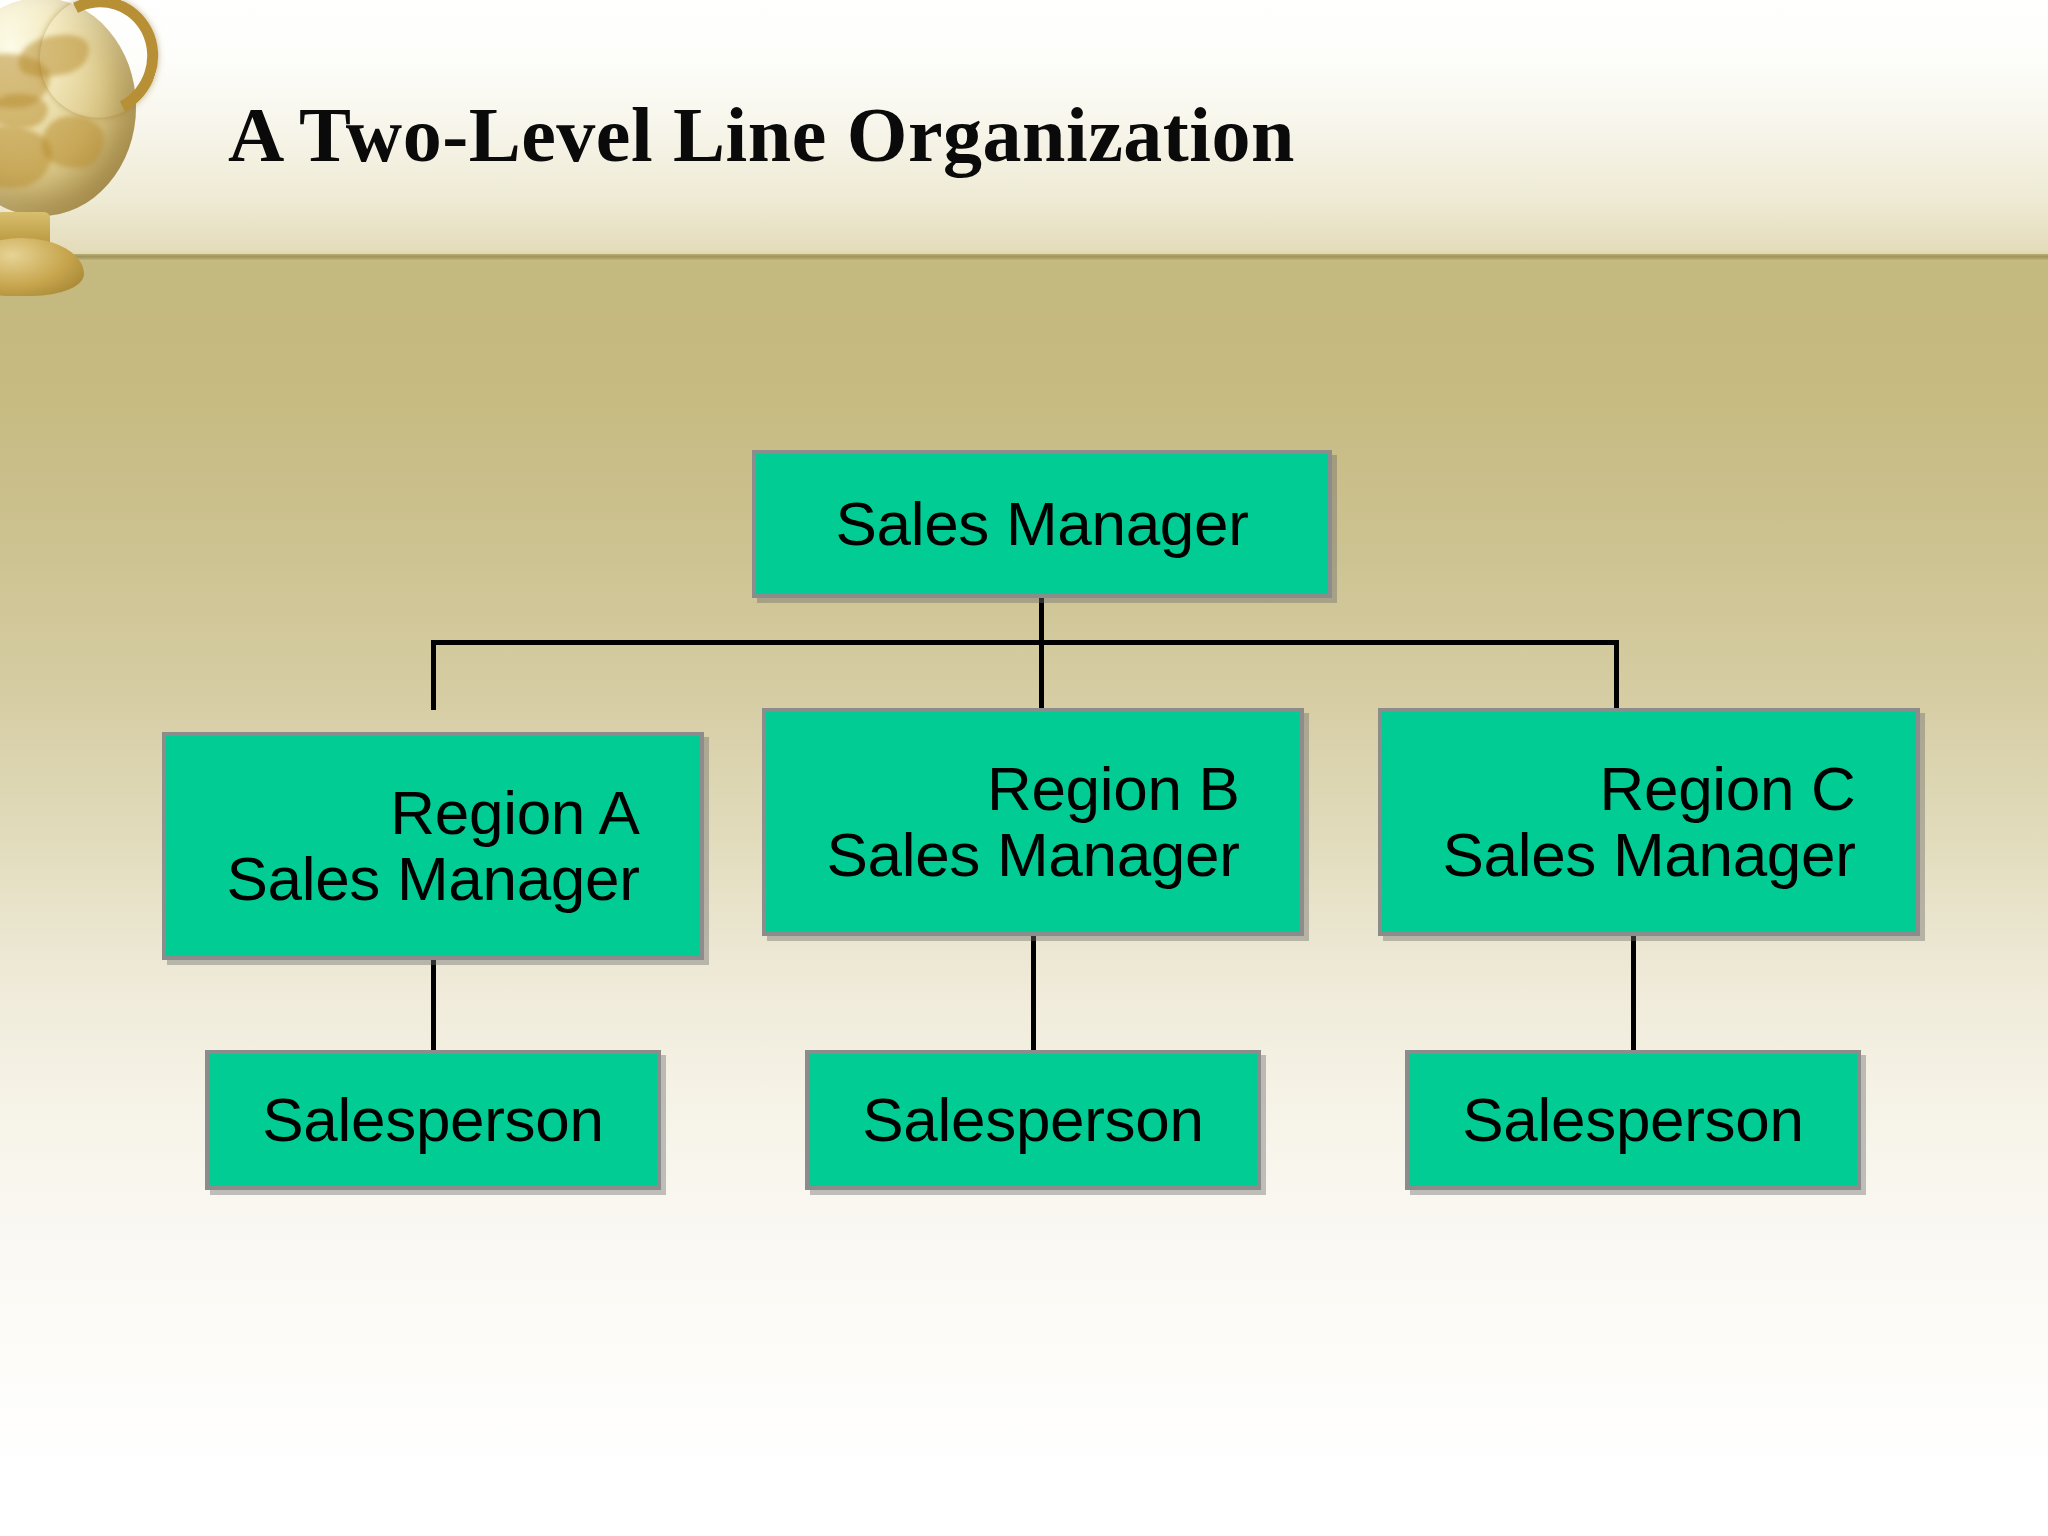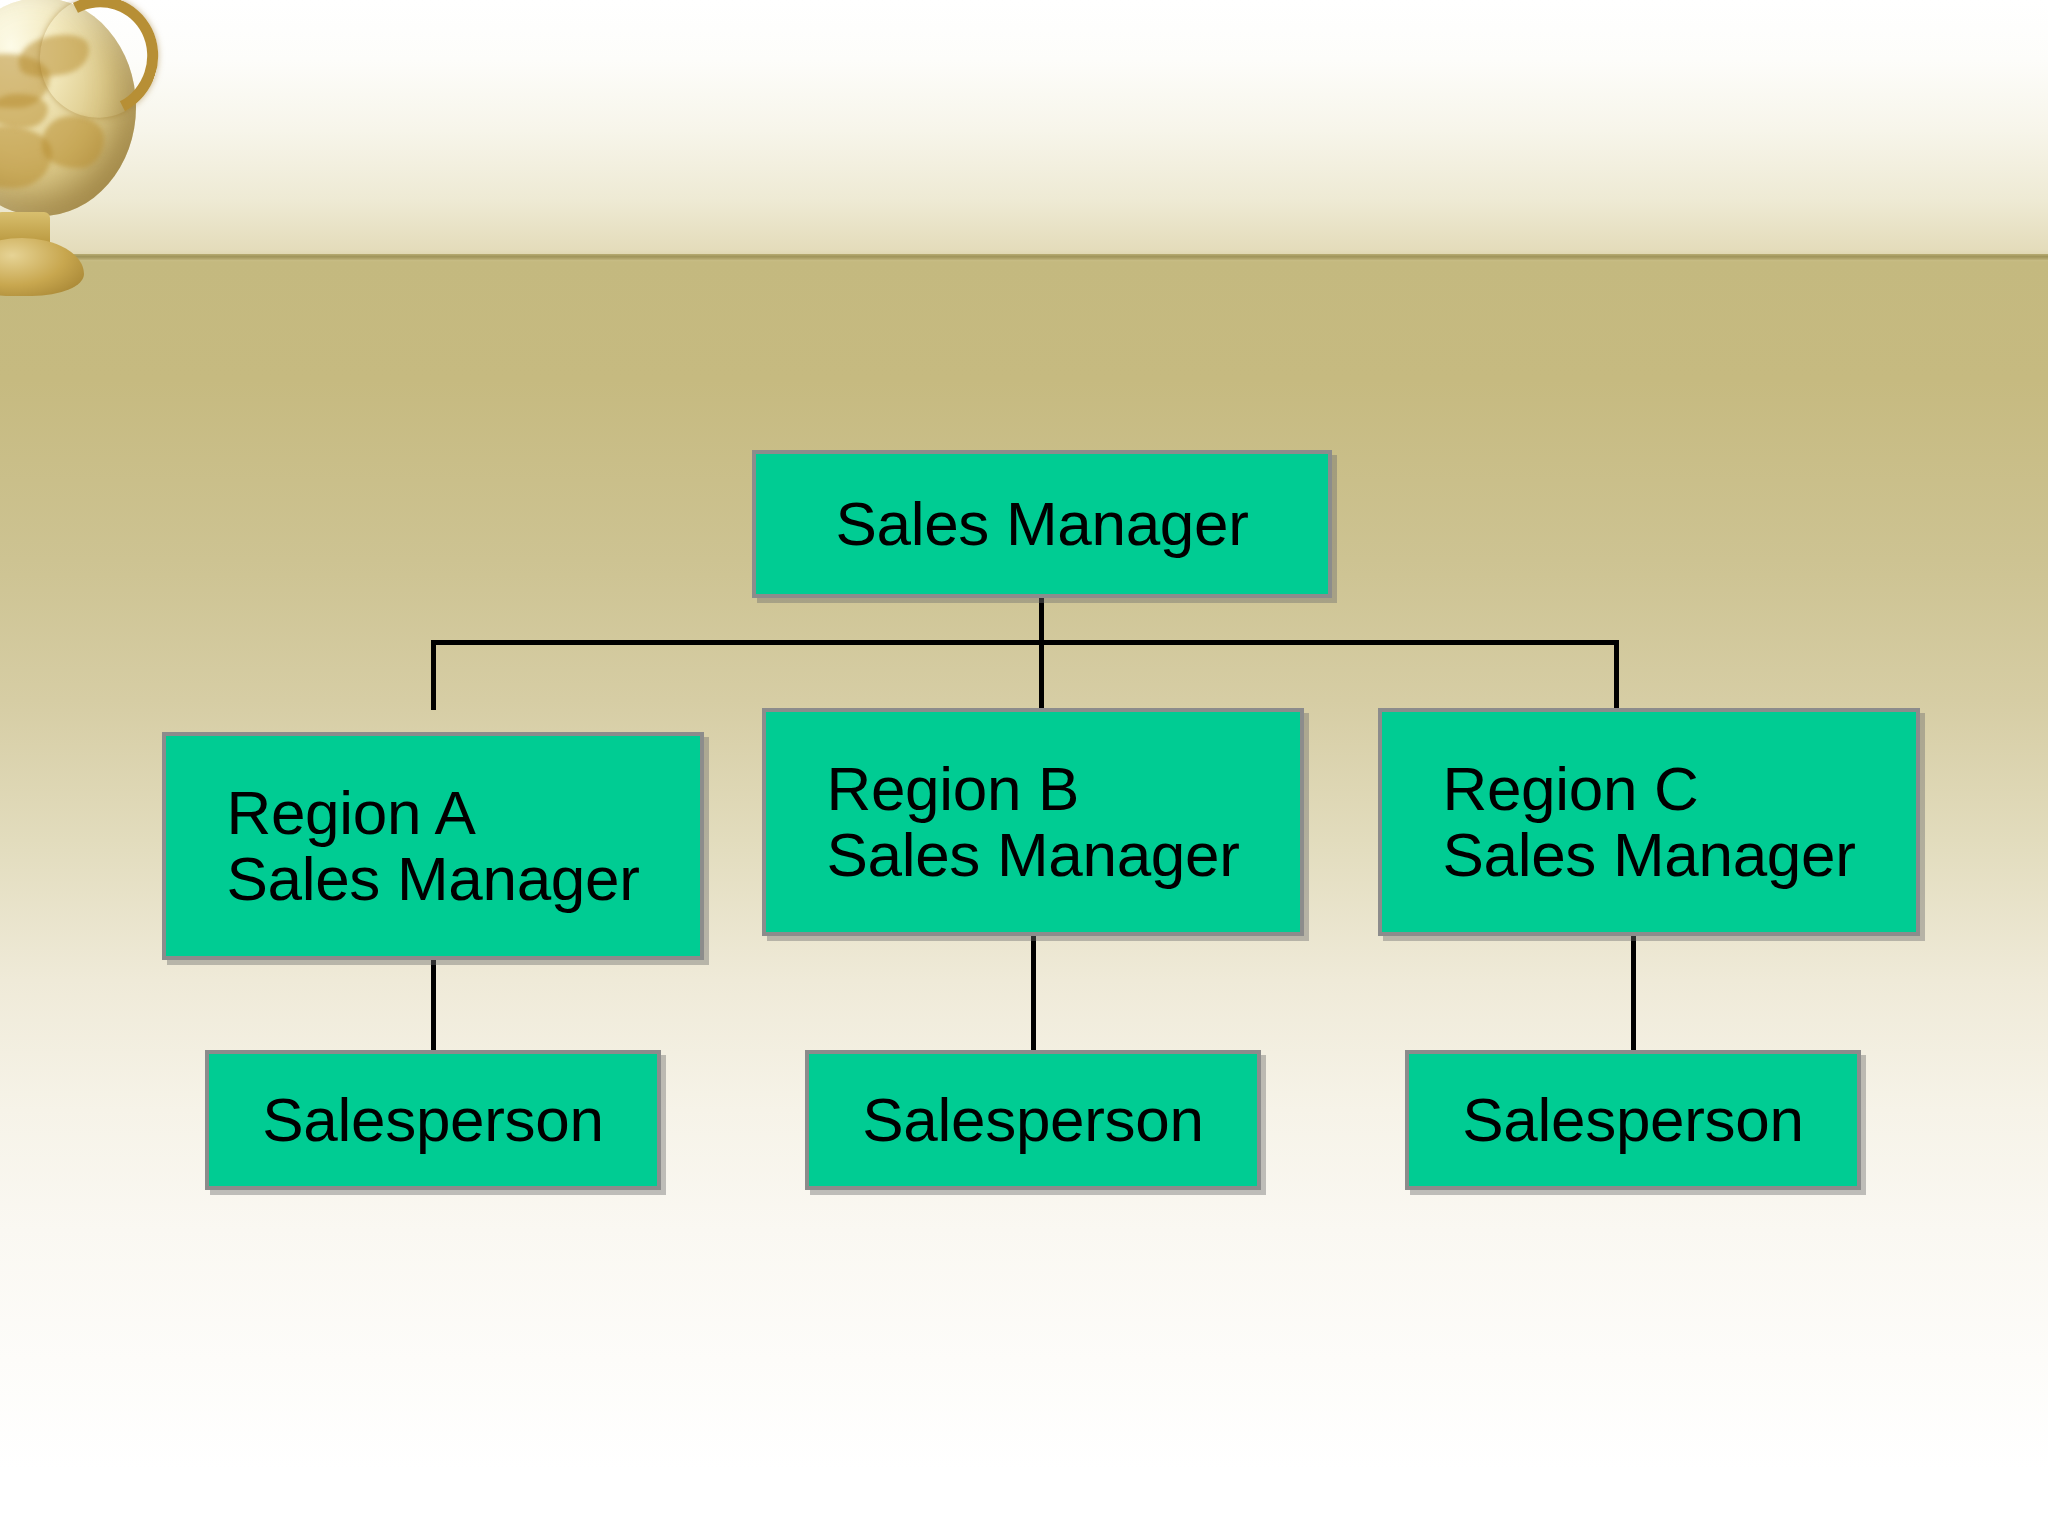--- a/index.html
+++ b/index.html
@@ -138,21 +138,21 @@
   }
   .node {
     position: absolute;
     box-sizing: border-box;
     background: #00cc93;
     border: 4px solid #8c8c8c;
     color: #000000;
     display: flex;
     align-items: center;
     justify-content: center;
-    text-align: left;
+    text-align: right;
     font-size: 62px;
     line-height: 1.06;
     letter-spacing: -.3px;
     box-shadow: 5px 5px 0 rgba(110,110,110,.42);
     white-space: pre-line;
   }
   .node-root { left: 752px; top: 450px;  width: 580px; height: 148px; }
   .node-r0   { left: 162px; top: 732px;  width: 542px; height: 228px; }
   .node-r1   { left: 762px; top: 708px;  width: 542px; height: 228px; }
   .node-r2   { left: 1378px;top: 708px;  width: 542px; height: 228px; }
@@ -192,20 +192,21 @@
       <div class="globe-land l2"></div>
       <div class="globe-land l3"></div>
       <div class="globe-land l4"></div>
       <div class="globe-land l5"></div>
     </div>
     <div class="globe-arc"></div>
     <div class="globe-neck"></div>
     <div class="globe-base"></div>
   </div>
 
+  <div class="title">A Two-Level Line Organization</div>
 
   <div class="chart">
 
     <div class="conn c-root-stem"></div>
     <div class="conn c-bus"></div>
     <div class="conn c-drop-a"></div>
     <div class="conn c-drop-b"></div>
     <div class="conn c-drop-c"></div>
     <div class="conn c-sp-a"></div>
     <div class="conn c-sp-b"></div>

